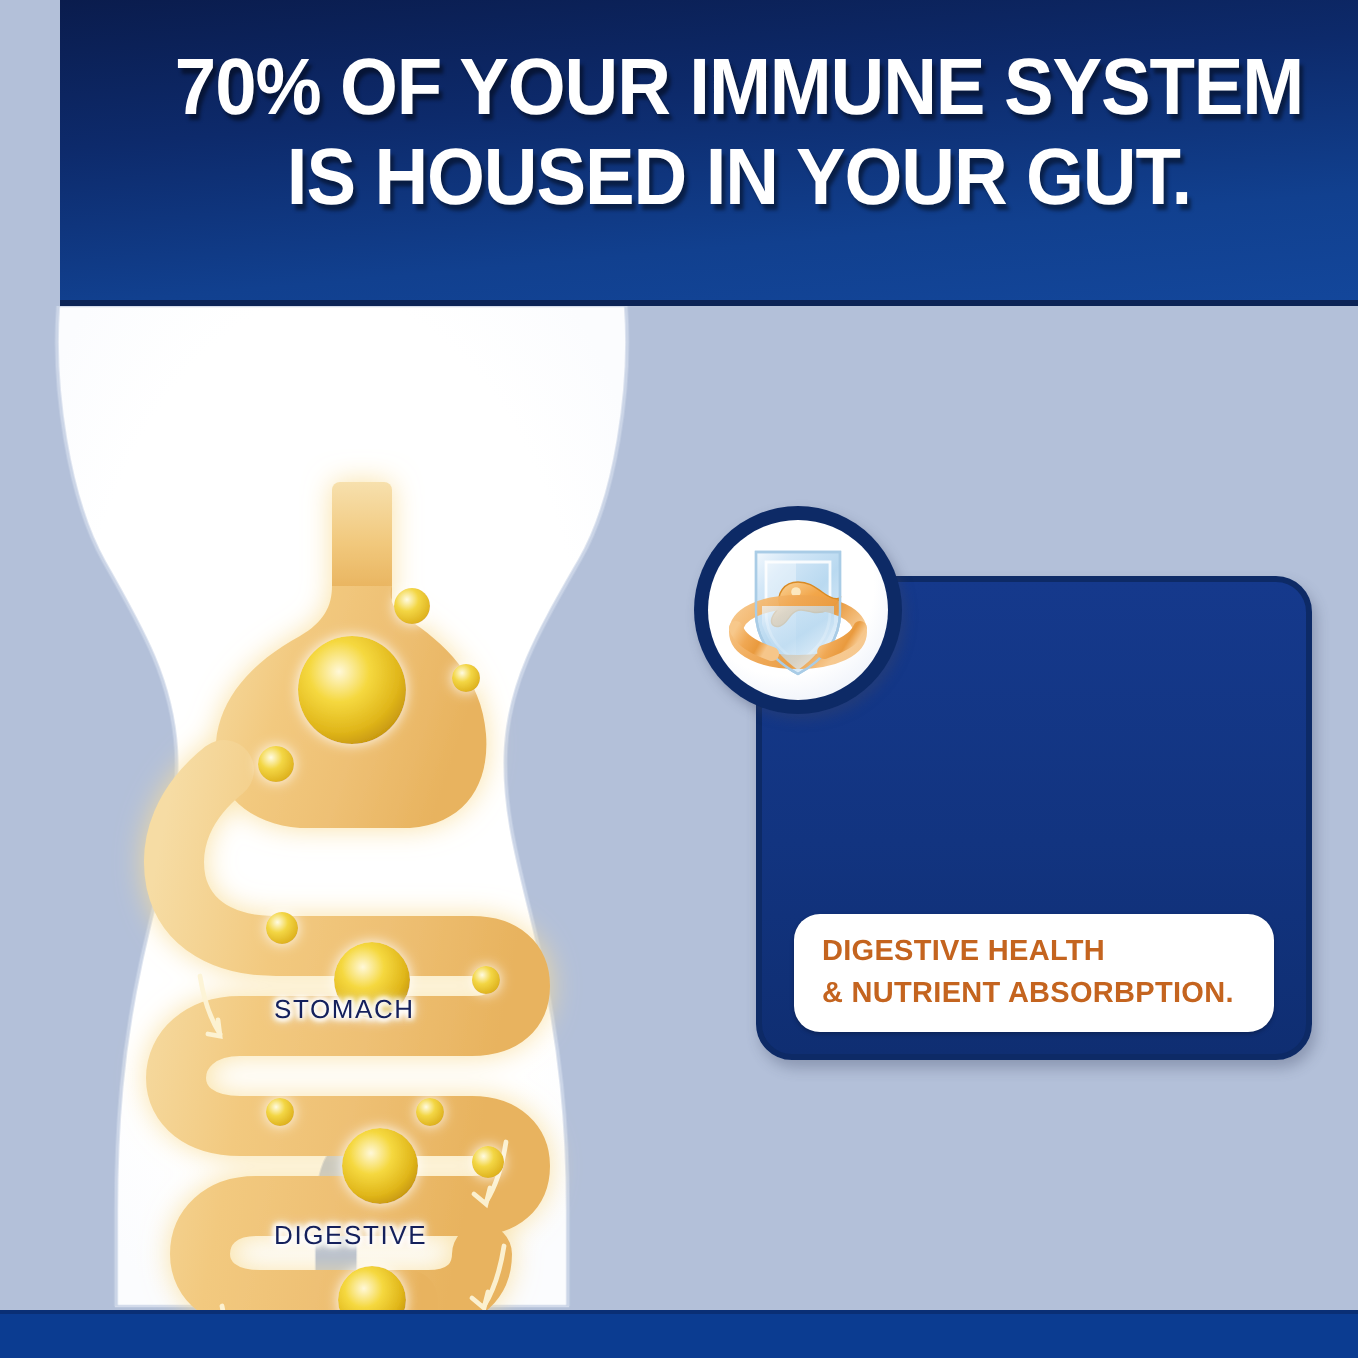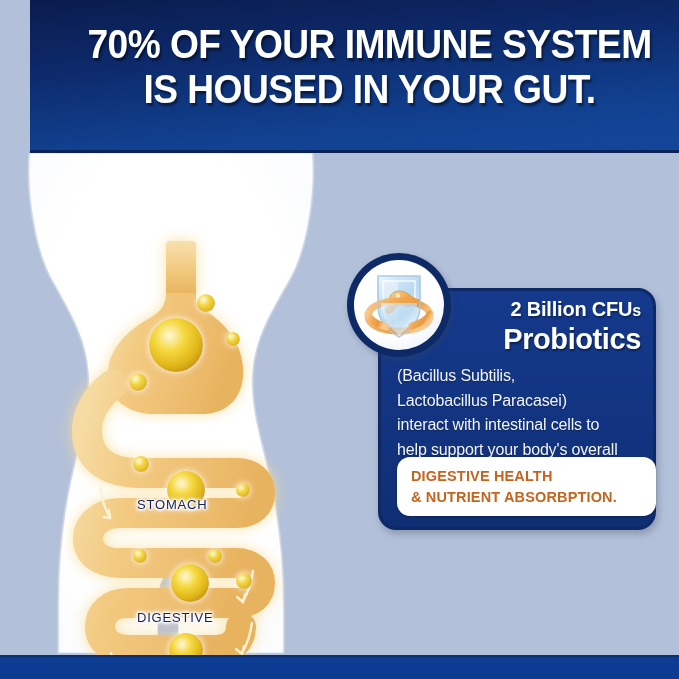--- a/index.html
+++ b/index.html
@@ -83,21 +83,20 @@
     position:absolute;left:16px;top:73px;right:12px;
     color:#f2f5fb;font-size:16px;line-height:24.5px;
     letter-spacing:-0.15px;
     white-space:pre-line;
     text-shadow:0px 1px 1px rgba(0,0,0,0.3);
   }
   #card-highlight{
     position:absolute;left:16px;bottom:11px;width:240px;height:59px;
     background:#ffffff;border-radius:13px;
     box-shadow:0 1px 2px rgba(0,0,0,0.25);
-    padding-left:19px;
   }
   #highlight-text{
     position:absolute;left:14px;top:9px;right:6px;
     color:#c4641f;font-weight:bold;font-size:14.5px;line-height:21px;
     letter-spacing:0.15px;white-space:pre-line;
   }
 
   
   #badge{
     position:absolute;left:347px;top:253px;width:104px;height:104px;
@@ -296,29 +295,21 @@
     <div id="label-stomach" class="organ-label">STOMACH</div>
     <div id="label-intestines" class="organ-label">DIGESTIVE</div>
   </div>
 
   <div id="header">
     <div id="headline">70% OF YOUR IMMUNE SYSTEM
 IS HOUSED IN YOUR GUT.</div>
   </div>
 
   <div id="card">
-    <div id="card-head">
-      <div id="cfu-line"><span>2 Billion CFU</span><span class="sm">s</span></div>
-      <div id="probiotics-line">Probiotics</div>
-    </div>
-
-    <div id="card-body">(Bacillus Subtilis,
-Lactobacillus Paracasei)
-interact with intestinal cells to
-help support your body's overall</div>
+
 
     <div id="card-highlight">
       <div id="highlight-text">DIGESTIVE HEALTH
 &amp; NUTRIENT ABSORBPTION.</div>
     </div>
   </div>
 
   <div id="badge">
     <div id="badge-inner">
       <svg width="90" height="90" viewBox="0 0 90 90">

